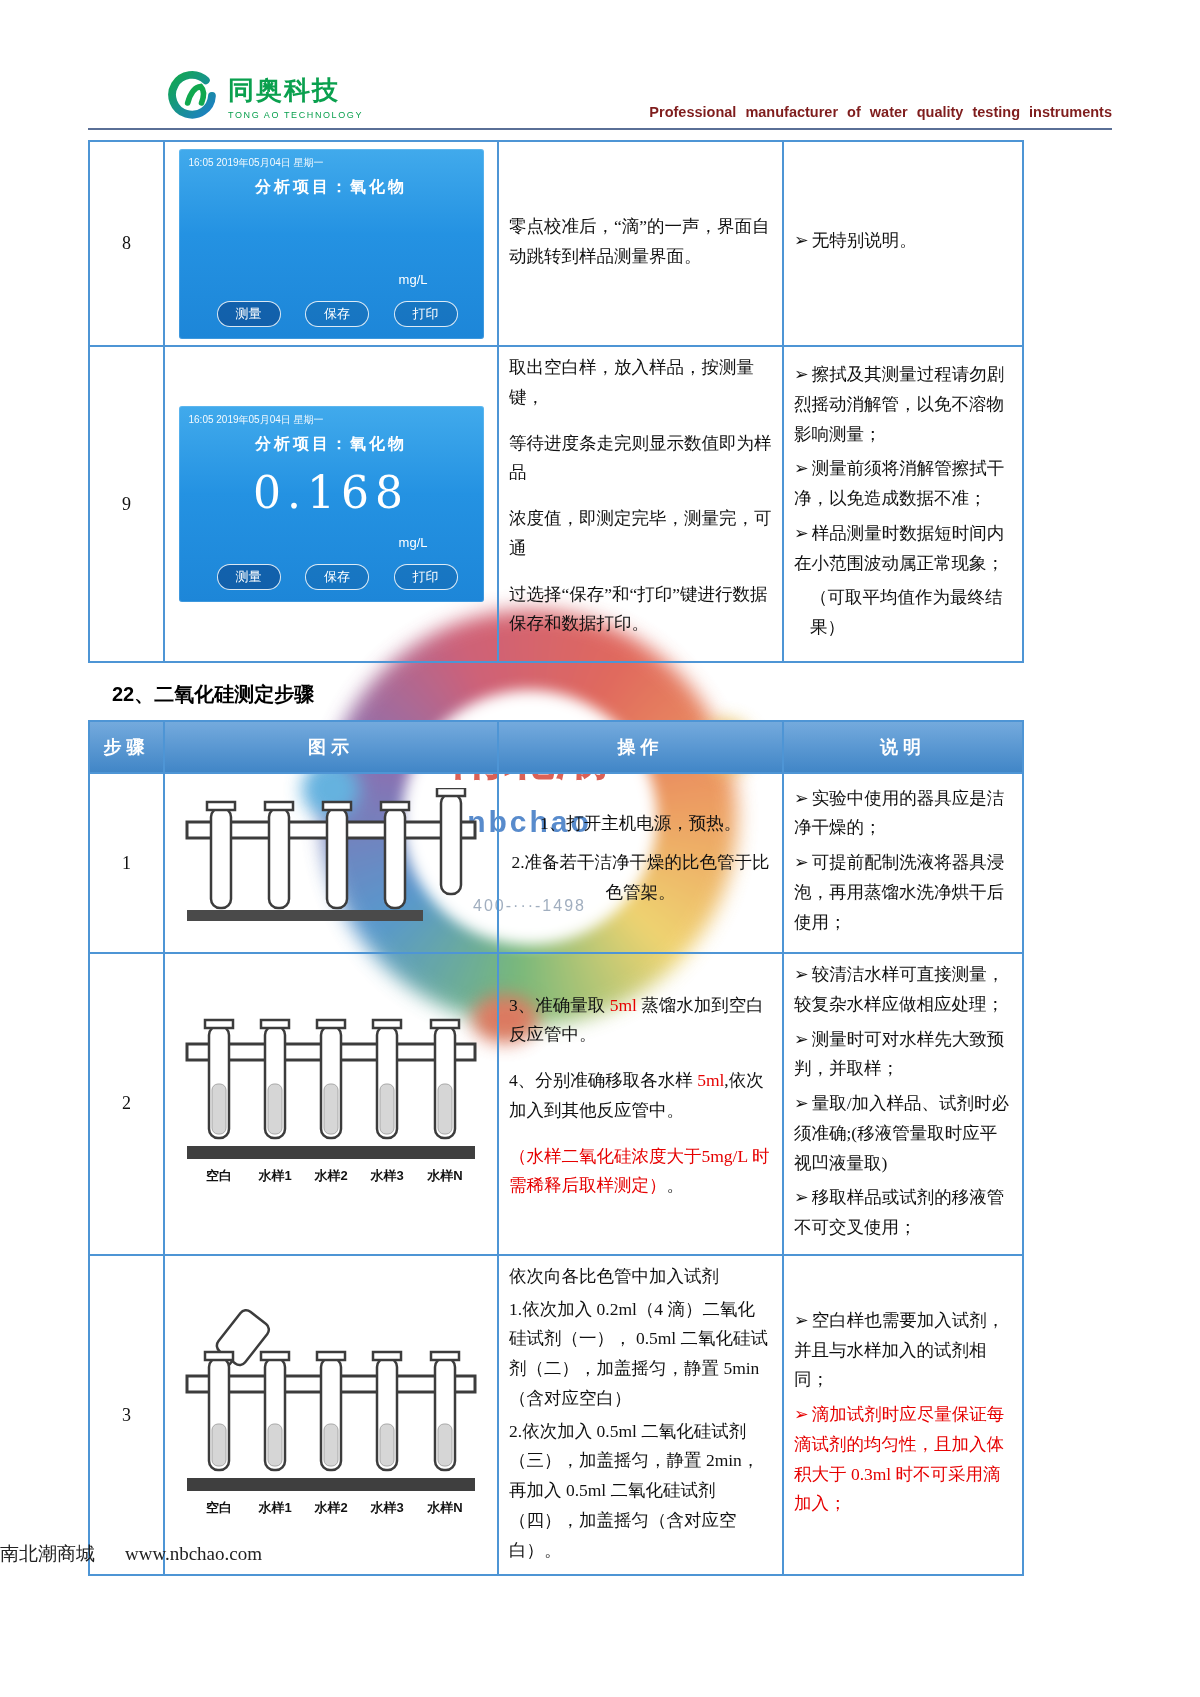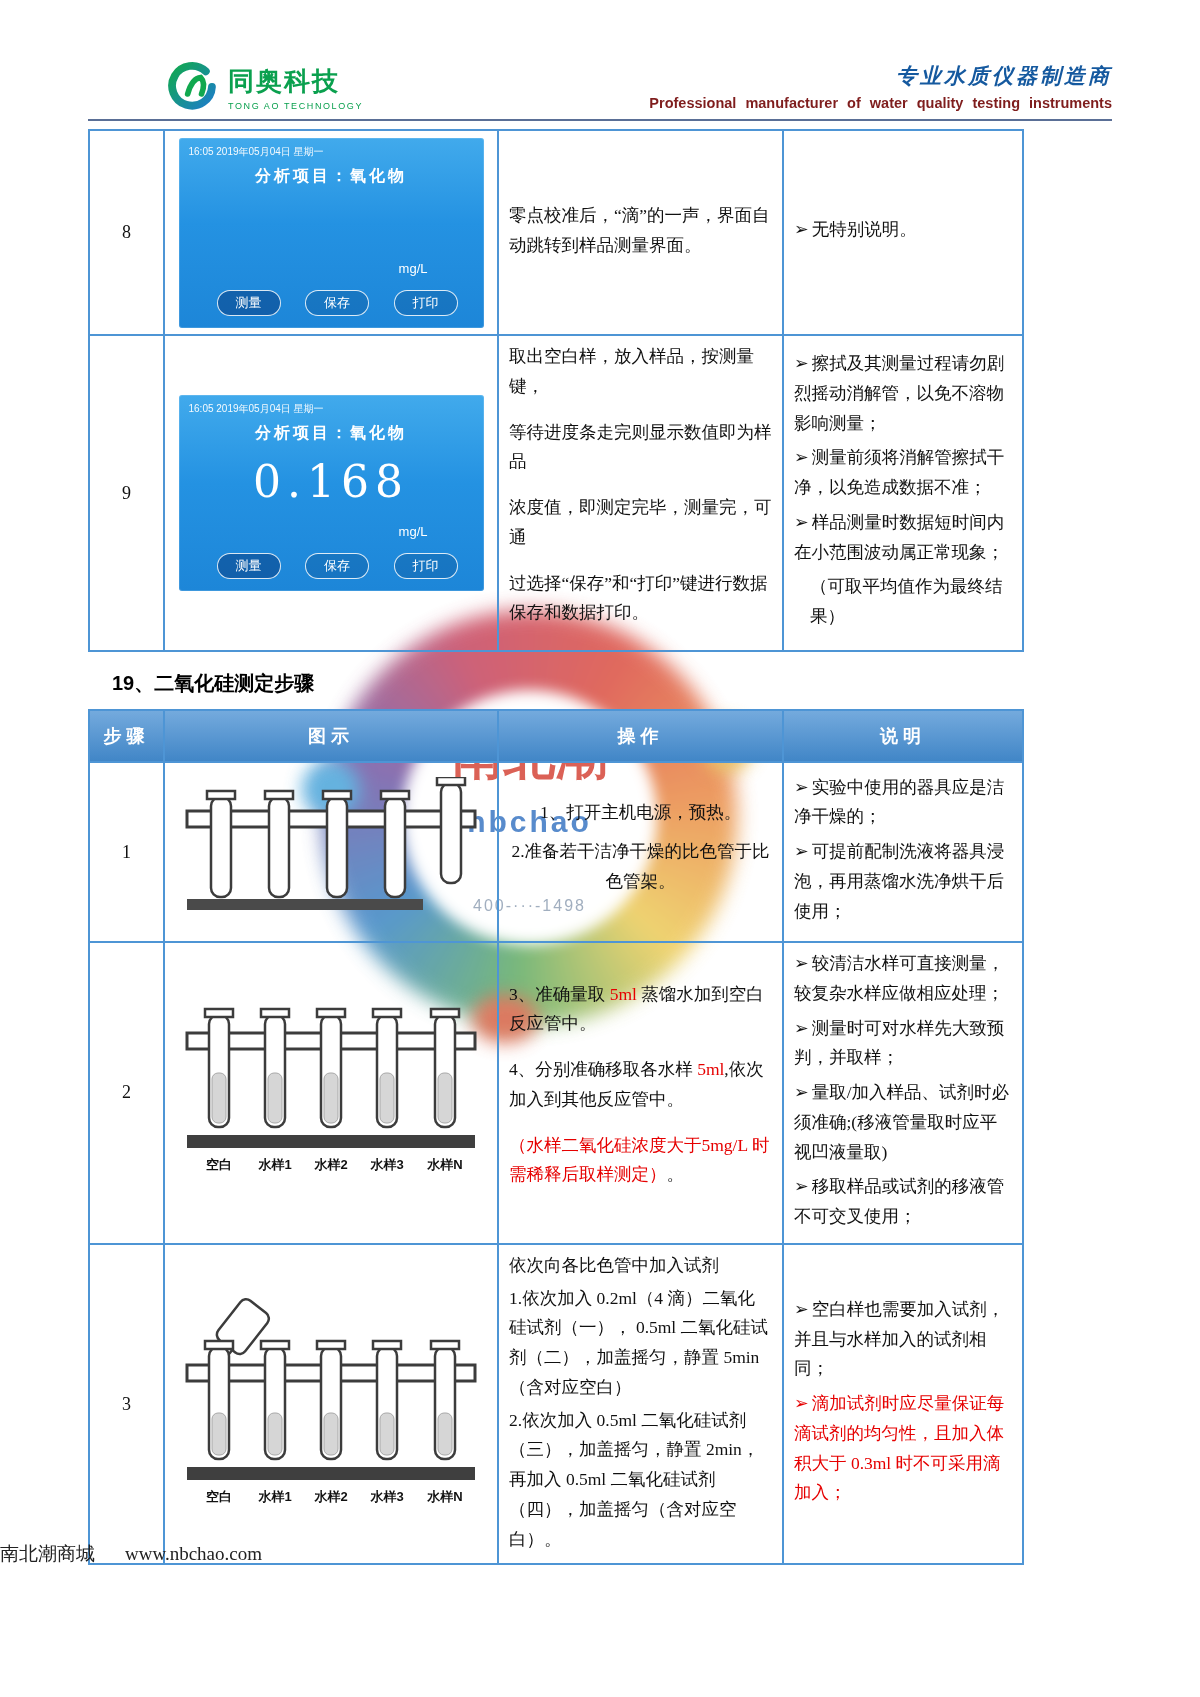--- a/index.html
+++ b/index.html
@@ -18,21 +18,21 @@
   .wm-b2{right:-16px;top:110px;width:52px;height:52px;background:#e2b23e;}
   .wm-b3{left:150px;bottom:-18px;width:66px;height:48px;background:#d45a3a;}
   .wm-text{position:absolute;inset:0;display:flex;flex-direction:column;align-items:center;justify-content:center;gap:14px;font-family:"Liberation Sans",sans-serif;}
   .wm-l1{font-size:52px;font-weight:bold;color:#d33a2c;text-shadow:0 0 6px #fff;}
   .wm-l2{font-size:30px;font-weight:bold;color:#2f6fc0;letter-spacing:3px;text-shadow:1px 1px 0 #fff,-1px -1px 0 #fff;}
   .wm-l3{font-size:16px;color:#8a9bb0;letter-spacing:2px;margin-top:44px;}
 
   .content{position:relative;z-index:1;}
 
   
-  .header{margin:1px 88px;padding-top:60px;border-bottom:2px solid #5a6f96;padding-bottom:6px;}
+  .header{margin:10px 88px;padding-top:60px;border-bottom:2px solid #5a6f96;padding-bottom:6px;}
   .header-row{display:flex;justify-content:space-between;align-items:flex-end;}
   .logo{display:flex;align-items:center;gap:10px;margin-left:78px;}
   .logo-mark{width:52px;height:52px;flex:0 0 auto;}
   .logo-name{font-family:"Liberation Sans",sans-serif;font-weight:bold;font-size:26px;color:#0aa04e;letter-spacing:2px;}
   .logo-sub{font-family:"Liberation Sans",sans-serif;font-size:9px;color:#0aa04e;letter-spacing:1.6px;margin-top:2px;}
   .slogan{text-align:right;padding-bottom:2px;}
   .slogan-cn{font-style:italic;font-weight:bold;font-size:21px;color:#15599f;letter-spacing:3px;margin-bottom:5px;}
   .slogan-en{font-family:"Liberation Sans",sans-serif;font-weight:bold;font-size:14.5px;color:#7f1d1d;word-spacing:5px;}
 
   
@@ -116,21 +116,20 @@
             </defs>
             <path d="M46 12 A23 23 0 1 0 53 30" fill="none" stroke="url(#lg1)" stroke-width="9" stroke-linecap="round"></path>
             <path d="M25 38 Q30 20 40 19 Q46 25 41 38" fill="none" stroke="#11a84f" stroke-width="6.5" stroke-linecap="round"></path>
           </svg>
           <div class="logo-text">
             <div class="logo-name">同奥科技</div>
             <div class="logo-sub">TONG AO TECHNOLOGY</div>
           </div>
         </div>
         <div class="slogan">
-          <div class="slogan-cn">专业水质仪器制造商</div>
           <div class="slogan-en">Professional  manufacturer  of  water  quality  testing  instruments</div>
         </div>
       </div>
     </header>
 
     <table class="tbl t1">
       <colgroup>
           <col class="c-step">
           <col class="c-fig">
           <col class="c-op">
@@ -182,21 +181,21 @@
           <td class="note vtop">
             <div class="nline"><span class="arrow">➢</span><span>擦拭及其测量过程请勿剧烈摇动消解管，以免不溶物影响测量；</span></div>
             <div class="nline"><span class="arrow">➢</span><span>测量前须将消解管擦拭干净，以免造成数据不准；</span></div>
             <div class="nline"><span class="arrow">➢</span><span>样品测量时数据短时间内在小范围波动属正常现象；</span></div>
             <div class="nline sub"><span>（可取平均值作为最终结果）</span></div>
           </td>
         </tr>
       </tbody>
     </table>
 
-    <h2 class="section-title">19、二氧化硅测定步骤</h2>
+    <h2 class="section-title">22、二氧化硅测定步骤</h2>
 
     <table class="tbl t2">
       <colgroup>
           <col class="c-step">
           <col class="c-fig">
           <col class="c-op">
           <col class="c-note">
         </colgroup>
       <thead>
         <tr>

